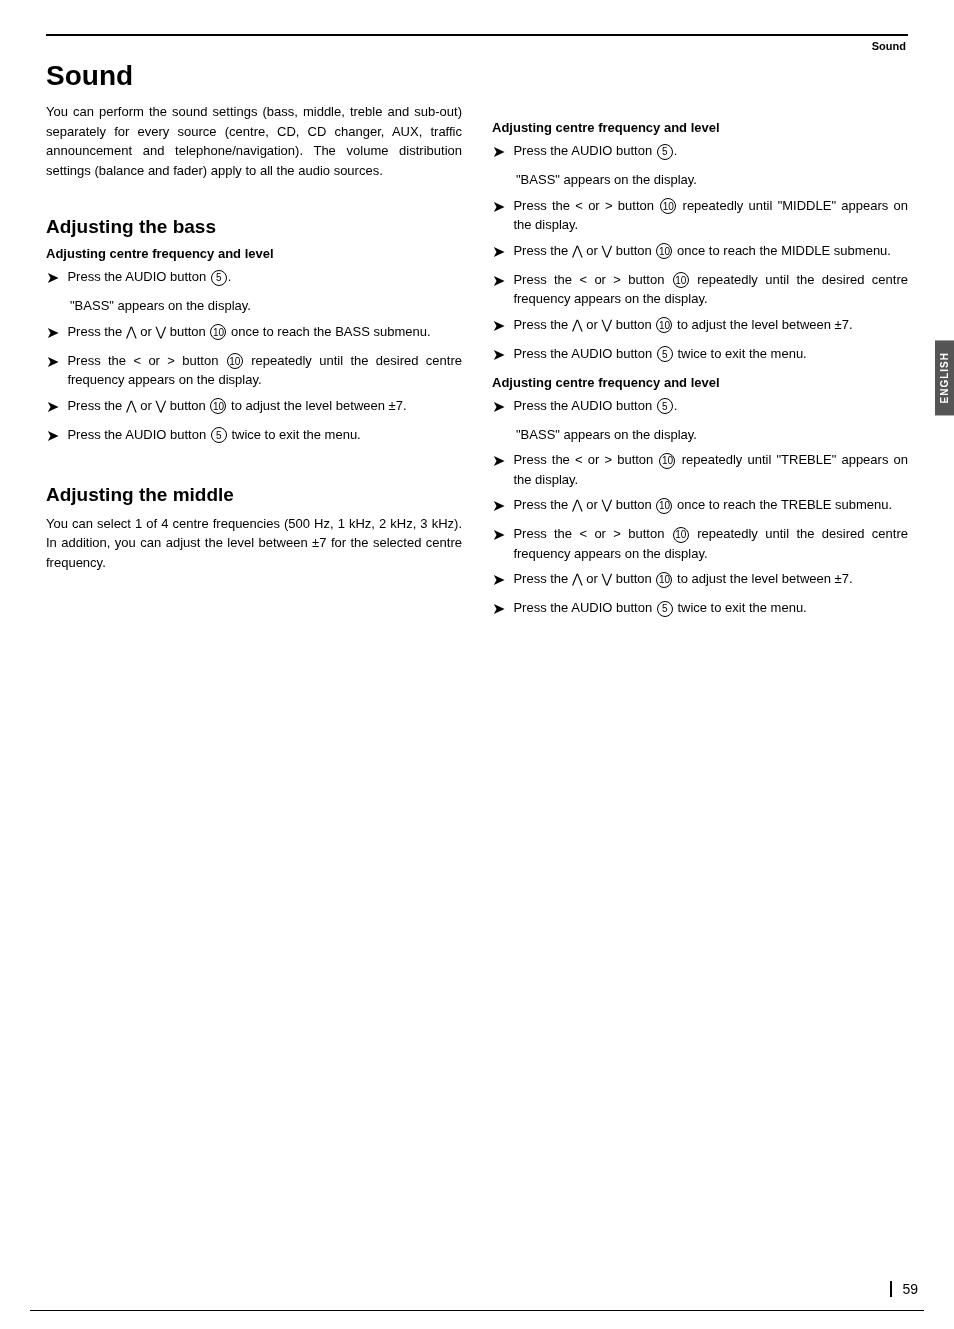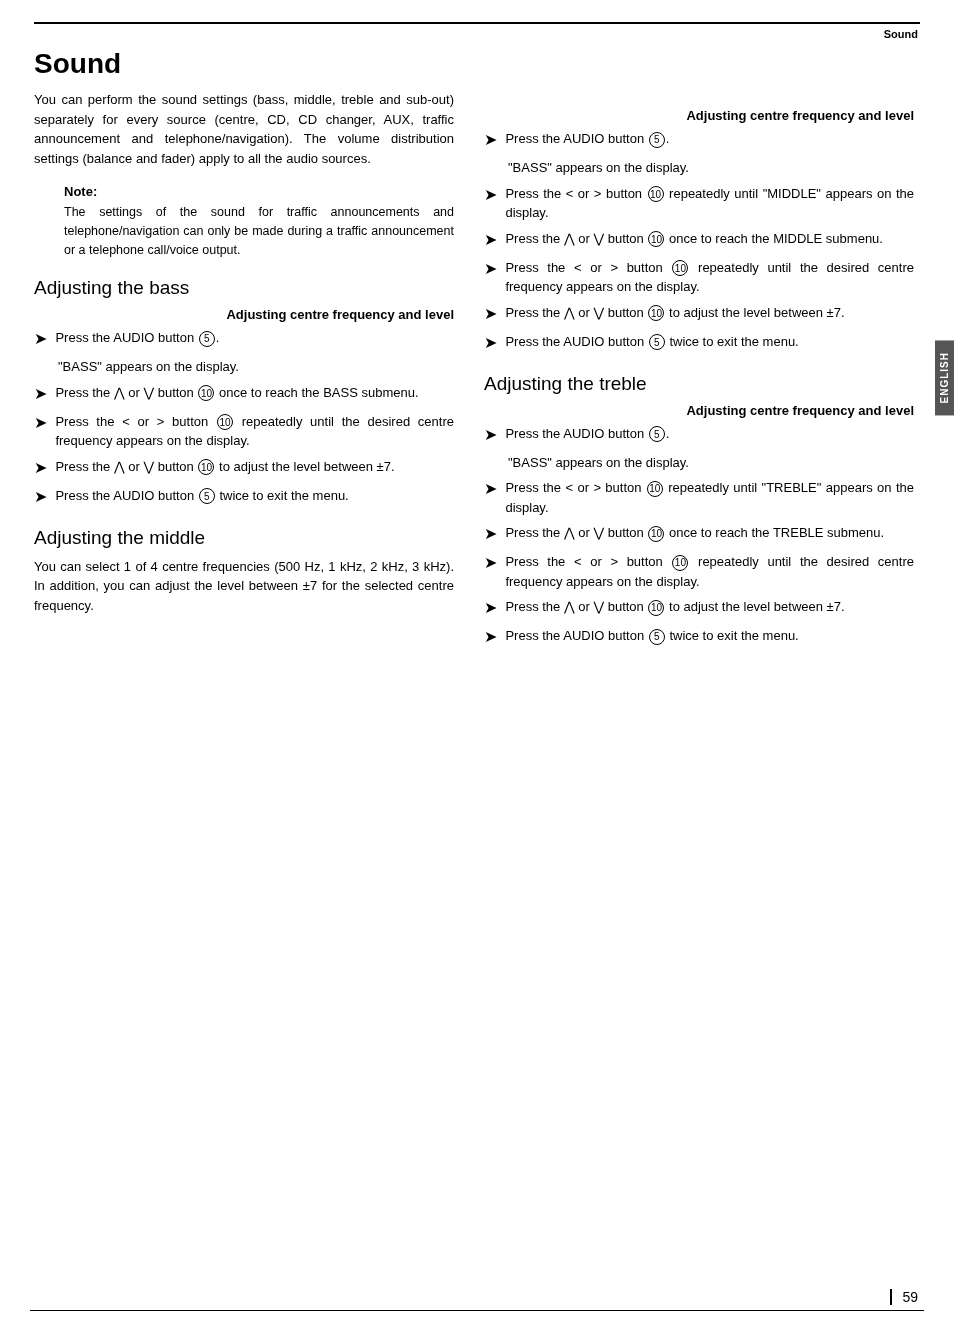--- a/index.html
+++ b/index.html
@@ -8,21 +8,21 @@
       font-size: 13px;
       background: #fff;
       color: #000;
       width: 954px;
       min-height: 1329px;
       position: relative;
     }
     .page-container {
       width: 954px;
       min-height: 1329px;
-      padding: 4px;
+      padding: 16px;
       position: relative;
       overflow: hidden;
     }
     
     .top-bar {
       border-top: 2px solid #000;
       margin: 0 30px;
       margin-top: 18px;
       margin-bottom: 4px;
     }
@@ -85,35 +85,34 @@
       margin-bottom: 4px;
     }
     .note-text {
       font-size: 12.5px;
       line-height: 1.5;
       text-align: justify;
     }
     
     .section-title {
       font-size: 19px;
-      font-weight: normal;
+      font-weight: bold;
       margin-bottom: 8px;
-      margin-top: 18px;
+      margin-top: 36px;
     }
     .section-intro {
       font-size: 13px;
       line-height: 1.5;
       text-align: justify;
       margin-bottom: 12px;
     }
     .subsection-title {
       font-size: 13px;
       font-weight: bold;
       margin-bottom: 6px;
-      text-align: right;
     }
     
     .bullet-list {
       list-style: none;
       padding: 0;
       margin: 0 0 8px 0;
     }
     .bullet-item {
       display: flex;
       align-items: flex-start;
@@ -147,21 +146,21 @@
       border: 1.2px solid #000;
       border-radius: 50%;
       font-size: 10px;
       font-weight: normal;
       vertical-align: middle;
       margin: 0 1px;
     }
     
     .page-number {
       position: absolute;
-      bottom: 24px;
+      bottom: 32px;
       right: 36px;
       font-size: 13px;
       display: flex;
       align-items: center;
       gap: 8px;
     }
     .page-num-border {
       border-left: 2px solid #000;
       padding-left: 10px;
       font-size: 14px;
@@ -192,24 +191,20 @@
   </div>
 
   <div class="content-area">
 
     <div class="left-col">
 
       <div class="page-title">Sound</div>
 
       <p class="intro-text">You can perform the sound settings (bass, middle, treble and sub-out) separately for every source (centre, CD, CD changer, AUX, traffic announcement and telephone/navigation). The volume distribution settings (balance and fader) apply to all the audio sources.</p>
 
-      <div class="note-box">
-        <div class="note-label">Note:</div>
-        <p class="note-text">The settings of the sound for traffic announcements and telephone/navigation can only be made during a traffic announcement or a telephone call/voice output.</p>
-      </div>
 
       <div class="section-title">Adjusting the bass</div>
       <div class="subsection-title">Adjusting centre frequency and level</div>
 
       <ul class="bullet-list">
 
         <li class="bullet-item">
           <span class="bullet-arrow">➤</span>
           <span class="bullet-text">Press the <b>AUDIO</b> button <span class="circled">5</span>.</span>
         </li>
@@ -267,21 +262,20 @@
         <li class="bullet-item">
           <span class="bullet-arrow">➤</span>
           <span class="bullet-text">Press the <b>⋀</b> or <b>⋁</b> button <span class="circled">10</span> to adjust the level between ±7.</span>
         </li>
         <li class="bullet-item">
           <span class="bullet-arrow">➤</span>
           <span class="bullet-text">Press the <b>AUDIO</b> button <span class="circled">5</span> twice to exit the menu.</span>
         </li>
       </ul>
 
-      <div class="section-title">Adjusting the treble</div>
 
       <div class="subsection-title">Adjusting centre frequency and level</div>
 
       <ul class="bullet-list">
         <li class="bullet-item">
           <span class="bullet-arrow">➤</span>
           <span class="bullet-text">Press the <b>AUDIO</b> button <span class="circled">5</span>.</span>
         </li>
         <li class="plain-text" style="list-style:none; margin-left:24px;">"BASS" appears on the display.</li>
         <li class="bullet-item">

